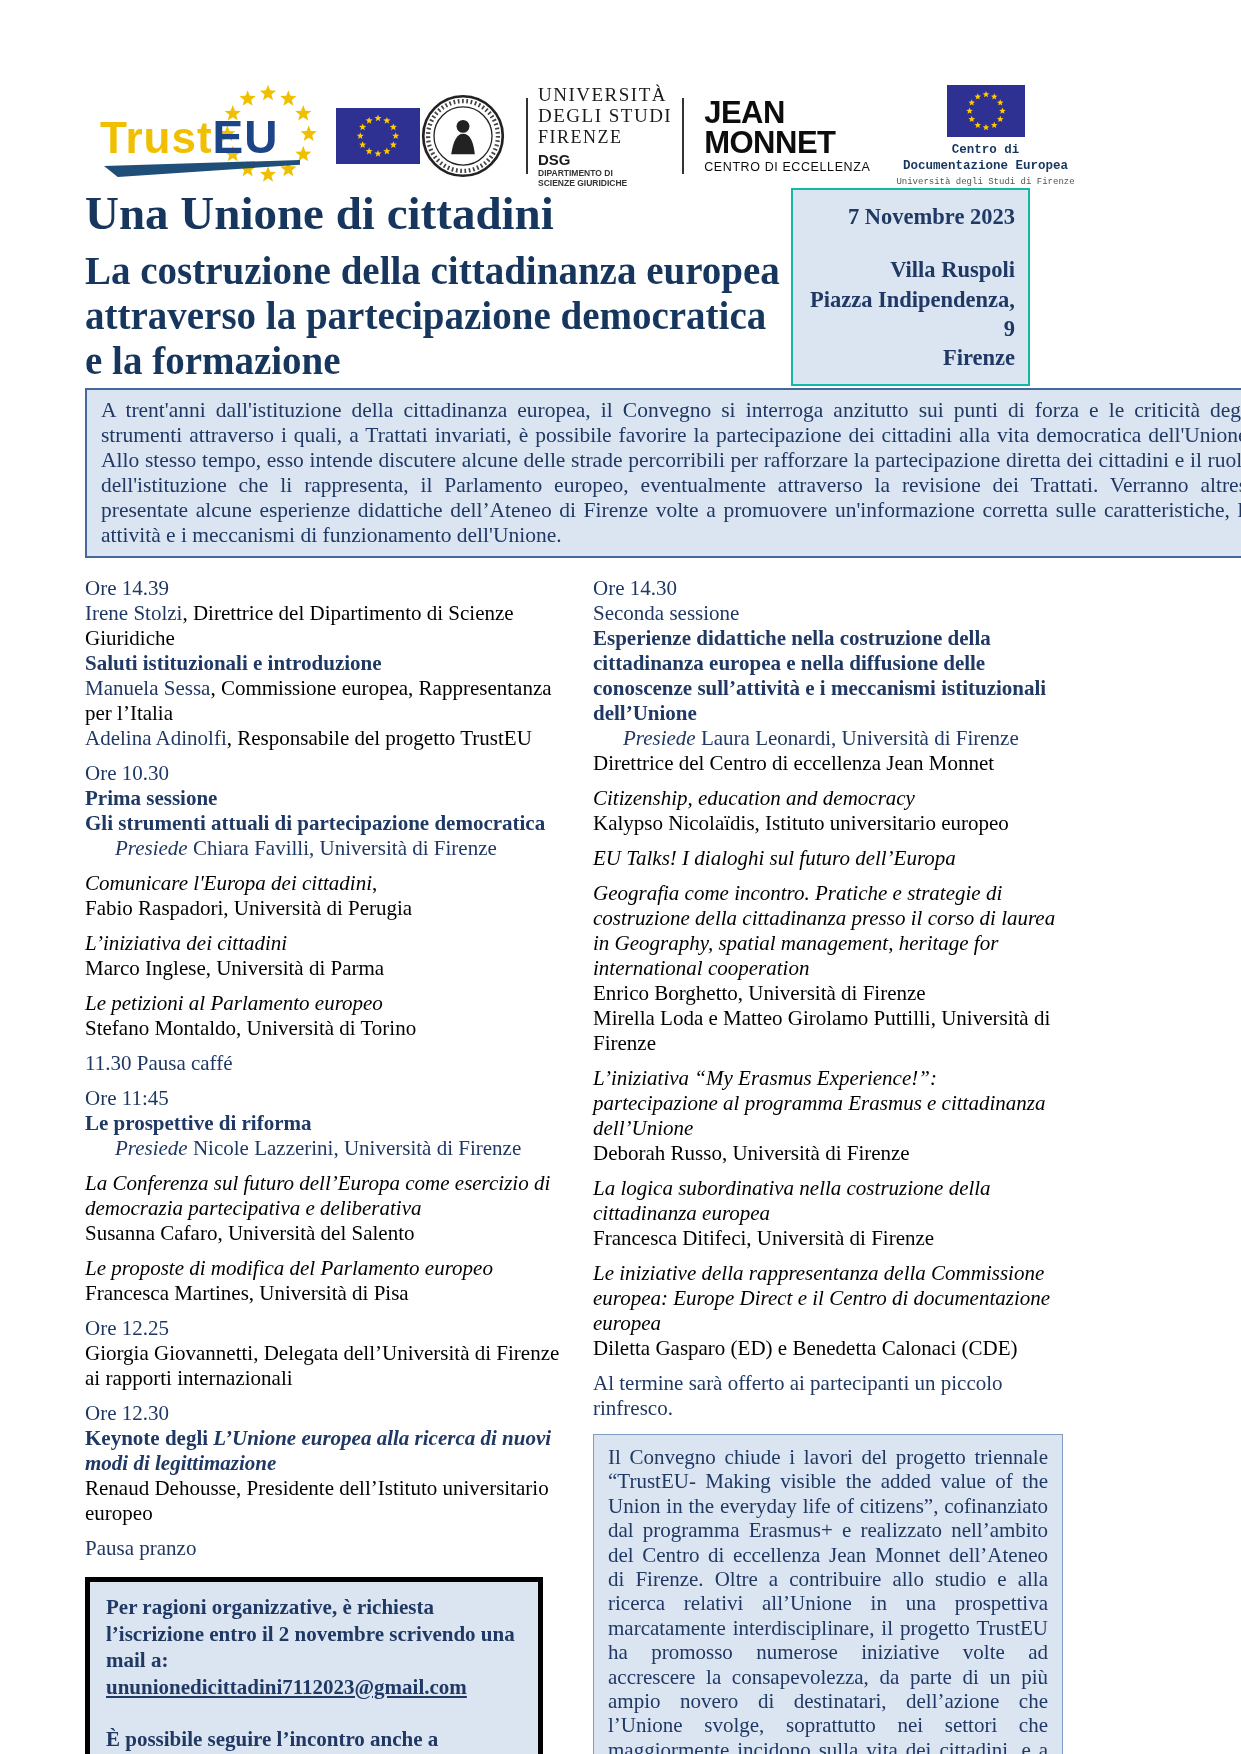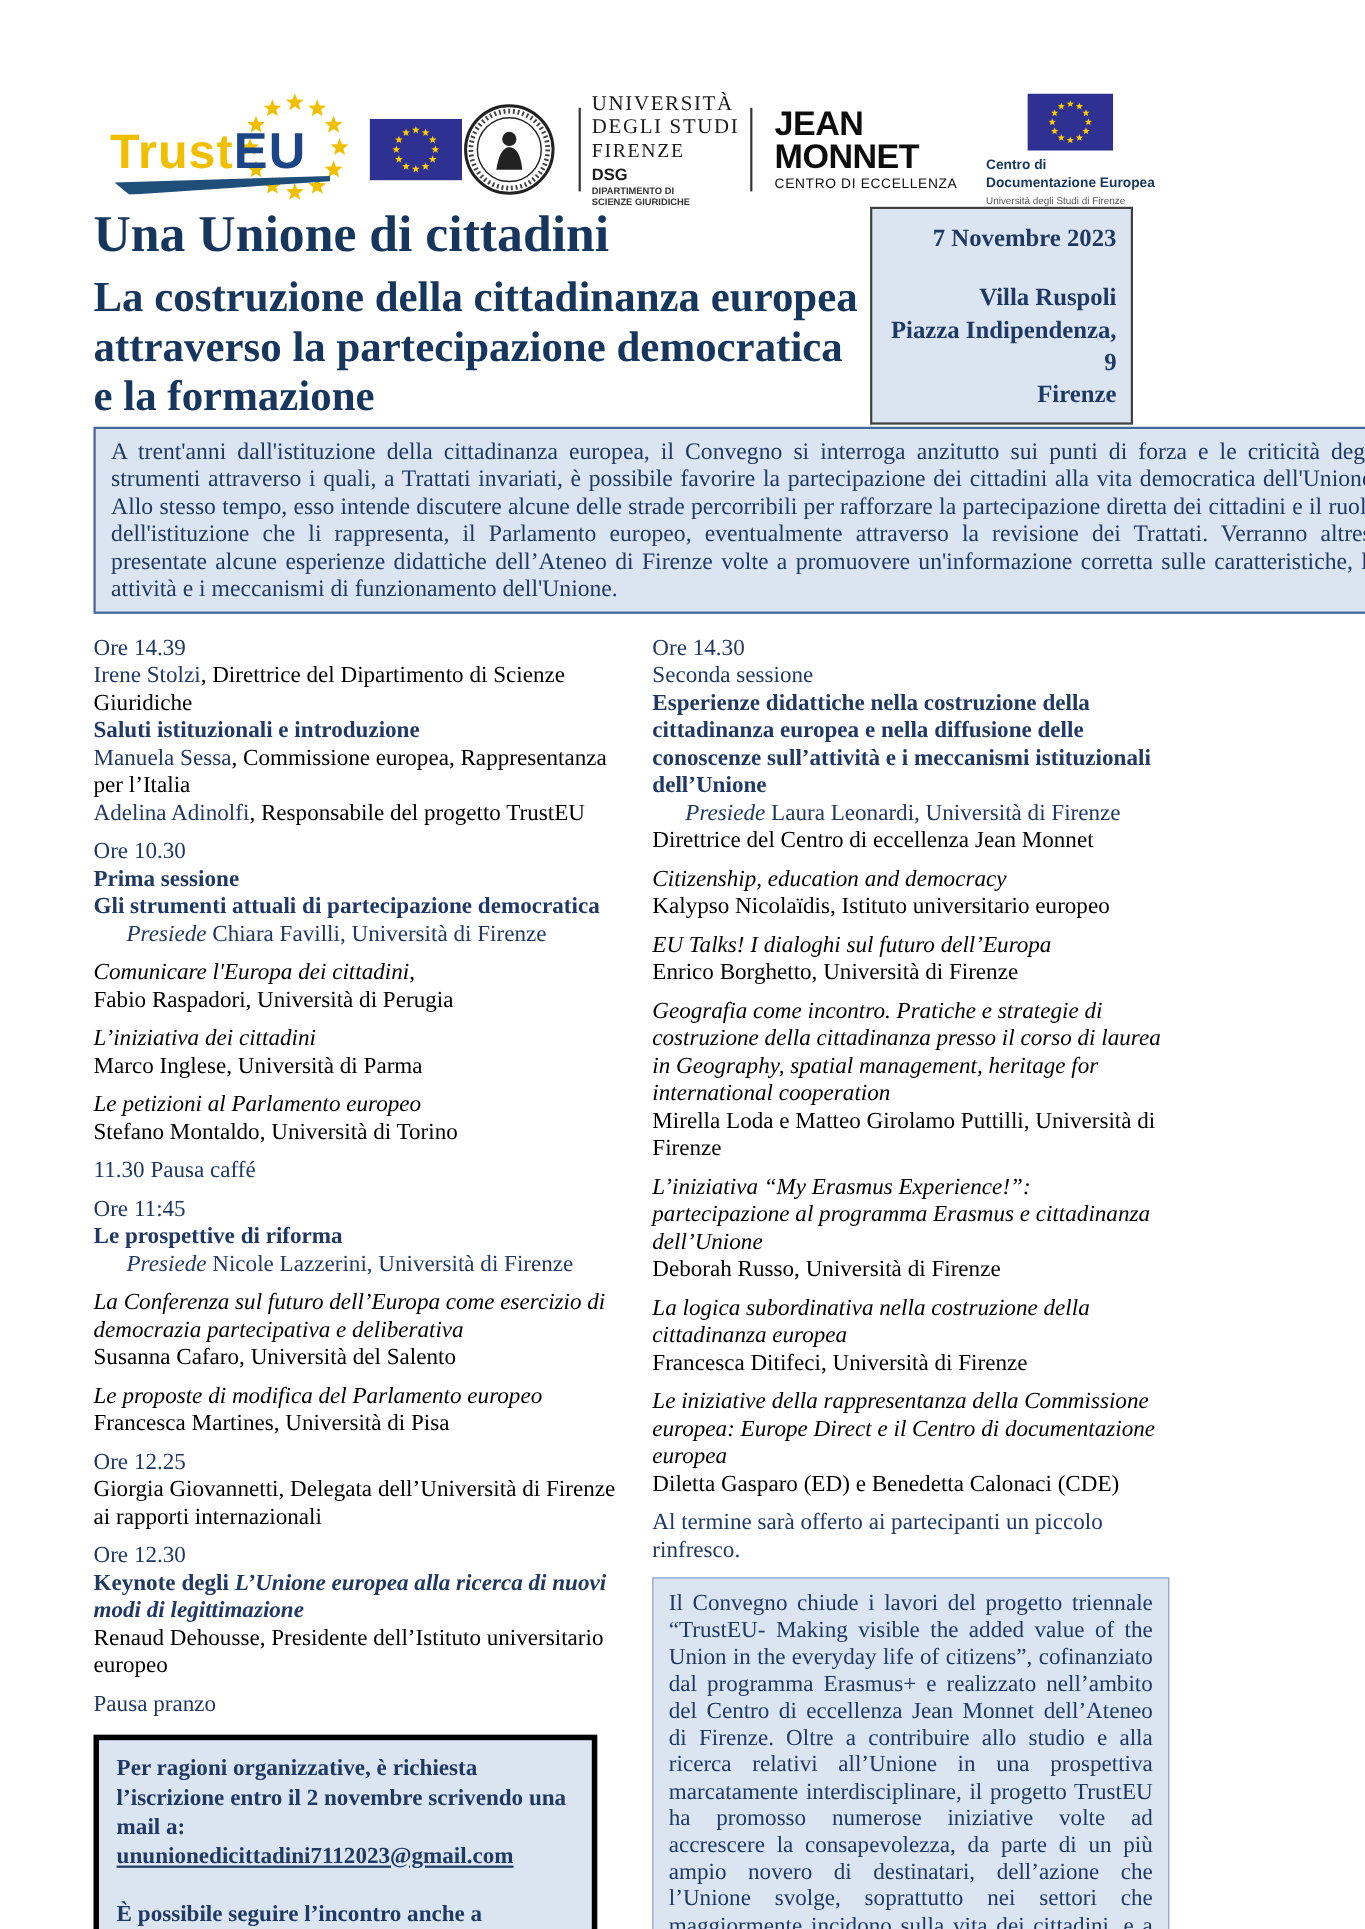--- a/index.html
+++ b/index.html
@@ -32,31 +32,31 @@
       font-family:"Liberation Sans",sans-serif;font-size:17.5px;line-height:1.22;color:#1a1a1a;}
   .seal{flex:none;margin-right:10px;}
   .vline{flex:none;width:2px;height:76px;background:#333;margin:0 10px;}
   .unifi-text{flex:none;font-family:"Liberation Serif",serif;color:#1a1a1a;}
   .unifi-text .u1{font-size:19px;letter-spacing:1.5px;line-height:1.12;}
   .unifi-text .dsg{font-family:"Liberation Sans",sans-serif;font-weight:bold;font-size:15px;margin-top:4px;}
   .unifi-text .dept{font-family:"Liberation Sans",sans-serif;font-weight:bold;font-size:8.5px;color:#333;line-height:1.2;}
   .jm{flex:none;margin-left:10px;font-family:"Liberation Sans",sans-serif;color:#0d0d0d;}
   .jm .big{font-size:31px;font-weight:900;letter-spacing:-0.5px;line-height:0.95;}
   .jm .sub{font-size:12.5px;font-weight:500;letter-spacing:0.6px;margin-top:3px;}
-  .cde{flex:none;margin-left:26px;font-family:Liberation Sans, sans-serif;}
+  .cde{flex:none;margin-left:26px;text-align:center;font-family:Liberation Mono, monospace;}
   .cde .l{font-size:12.5px;font-weight:bold;color:var(--title-navy);line-height:1.25;}
   .cde .s{font-size:9px;color:#555;margin-top:3px;}
   .cde svg{display:block;margin:0 auto 6px auto;}
   
   .titlerow{position:absolute;top:188px;left:85px;width:1030px;}
   .titles{width:700px;}
   h1.doc-title{margin:0;font-size:47px;font-weight:bold;color:var(--title-navy);line-height:1.1;}
   h2.doc-subtitle{margin:8px 0 0 0;font-size:39px;font-weight:bold;color:var(--title-navy);line-height:1.16;}
   .datebox{position:absolute;top:0;right:85px;width:209px;
-      background:var(--box-bg);border:2px solid #404040;
+      background:var(--box-bg);border:2px solid #14b8a6;
       padding:12px 13px;text-align:right;color:var(--navy);
       font-weight:bold;font-size:22.5px;line-height:1.3;}
   .db-gap{height:24px;}
   
   .intro{position:absolute;top:388px;left:85px;width:1184px;box-sizing:border-box;
       background:var(--box-bg);border:2px solid #44679C;padding:8px 14px;}
   .intro p{margin:0;color:var(--navy);font-size:21.5px;line-height:25px;text-align:justify;}
   
   .columns{position:absolute;top:576px;left:85px;width:1032px;display:flex;gap:22px;}
   .col{flex:none;}
@@ -231,22 +231,22 @@
     <div class="col right">
       <div>
           <p class="pblock"><span class="r-navy">Ore 14.30</span></p>
           <p class="pblock"><span class="r-navy">Seconda sessione</span></p>
           <p class="pblock"><span class="r-bold">Esperienze didattiche nella costruzione della cittadinanza europea e nella diffusione delle conoscenze sull’attività e i meccanismi istituzionali dell’Unione</span></p>
           <p class="pblock ind"><span class="r-navy-italic">Presiede</span><span class="r-navy"> Laura Leonardi, Università di Firenze</span></p>
           <p class="pblock"><span class="r-plain">Direttrice del Centro di eccellenza Jean Monnet</span></p>
           <p class="pblock sp"><span class="r-italic">Citizenship, education and democracy</span></p>
           <p class="pblock"><span class="r-plain">Kalypso Nicolaïdis, Istituto universitario europeo</span></p>
           <p class="pblock sp"><span class="r-italic">EU Talks! I dialoghi sul futuro dell’Europa</span></p>
+          <p class="pblock sp"><span class="r-italic">Geografia come incontro. Pratiche e strategie di costruzione della cittadinanza presso il corso di laurea in Geography, spatial management, heritage for international cooperation</span></p>
           <p class="pblock"><span class="r-plain">Enrico Borghetto, Università di Firenze</span></p>
-          <p class="pblock sp"><span class="r-italic">Geografia come incontro. Pratiche e strategie di costruzione della cittadinanza presso il corso di laurea in Geography, spatial management, heritage for international cooperation</span></p>
           <p class="pblock"><span class="r-plain">Mirella Loda e Matteo Girolamo Puttilli, Università di Firenze</span></p>
           <p class="pblock sp"><span class="r-italic">L’iniziativa “My Erasmus Experience!”: partecipazione al programma Erasmus e cittadinanza dell’Unione</span></p>
           <p class="pblock"><span class="r-plain">Deborah Russo, Università di Firenze</span></p>
           <p class="pblock sp"><span class="r-italic">La logica subordinativa nella costruzione della cittadinanza europea</span></p>
           <p class="pblock"><span class="r-plain">Francesca Ditifeci, Università di Firenze</span></p>
           <p class="pblock sp"><span class="r-italic">Le iniziative della rappresentanza della Commissione europea: Europe Direct e il Centro di documentazione europea</span></p>
           <p class="pblock"><span class="r-plain">Diletta Gasparo (ED) e Benedetta Calonaci (CDE)</span></p>
           <p class="pblock sp"><span class="r-navy">Al termine sarà offerto ai partecipanti un piccolo rinfresco.</span></p>
         </div>
       <div class="closingbox">

